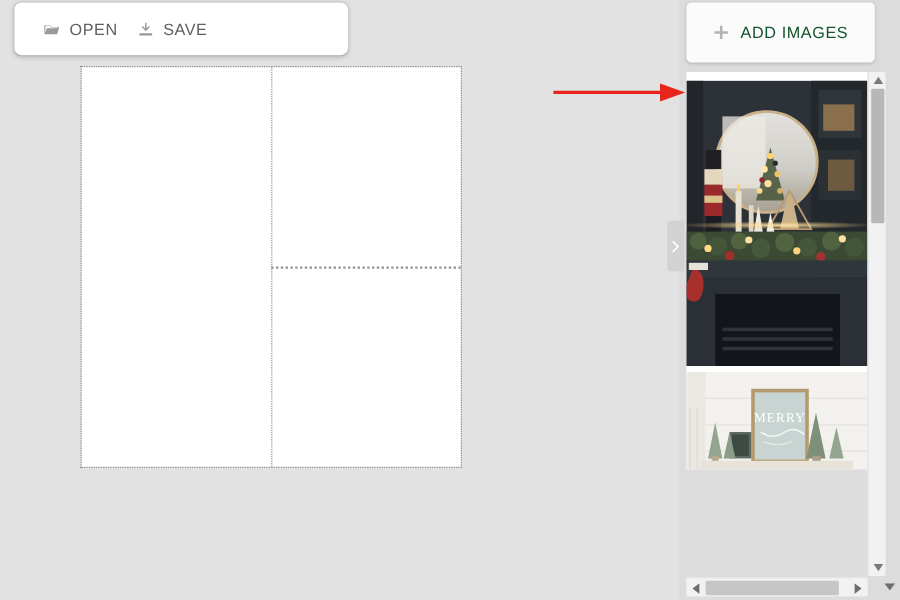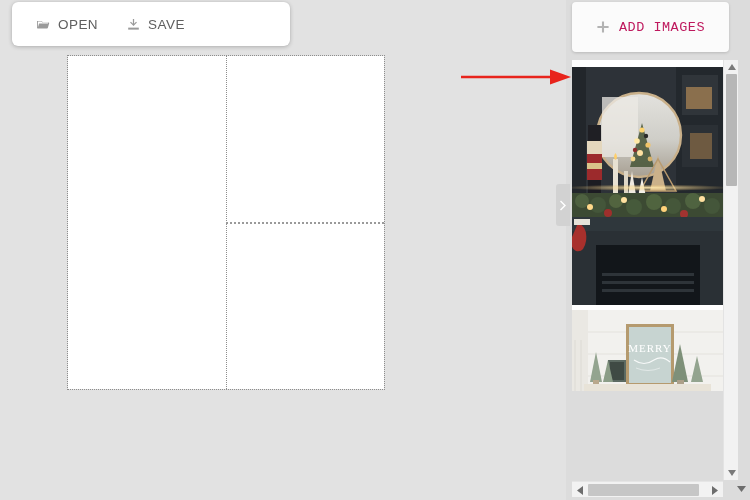--- a/index.html
+++ b/index.html
@@ -13,21 +13,21 @@
 
   
   .toolbar {
     position: absolute; left: 12px; top: 2px;
     width: 278px; height: 44px;
     background: #ffffff;
     border-radius: 6px;
     box-shadow: 0 1px 4px rgba(0,0,0,0.22), 0 0 1px rgba(0,0,0,0.12);
     display: flex; align-items: center;
     padding-left: 22px;
-    gap: 24px;
+    gap: 12px;
     z-index: 30;
   }
   .tool-btn {
     display: flex; align-items: center; gap: 7px;
     background: none; border: none; cursor: pointer;
     padding: 4px 2px;
   }
   .tool-btn .lbl {
     font-size: 13.5px; letter-spacing: 0.45px;
     color: #5f5f5f; font-weight: 400;
@@ -68,21 +68,21 @@
   .panel-head {
     position: absolute; left: 6px; top: 2px;
     width: 157px; height: 50px;
     background: #fbfbfb;
     border-radius: 4px;
     box-shadow: 0 1px 3px rgba(0,0,0,0.16);
     display: flex; align-items: center; justify-content: center;
     gap: 9px; cursor: pointer;
   }
   .panel-head .lbl {
-    font-size: 13.5px; letter-spacing: 0.5px; color: #be185d; font-family: Liberation Mono, monospace;
+    font-size: 13.5px; letter-spacing: 0.5px; color: #14532d;
   }
   .plus-ico { width: 14px; height: 14px; fill: #b3b3b3; display:block; }
 
   .thumb-scroll {
     position: absolute; left: 6px; top: 60px;
     width: 151px; height: 331px;
     overflow: hidden; background: #ffffff;
   }
   .thumb { position: absolute; left: 0; width: 151px; overflow: hidden; }
   .thumb-1 { top: 7px;   height: 238px; }

